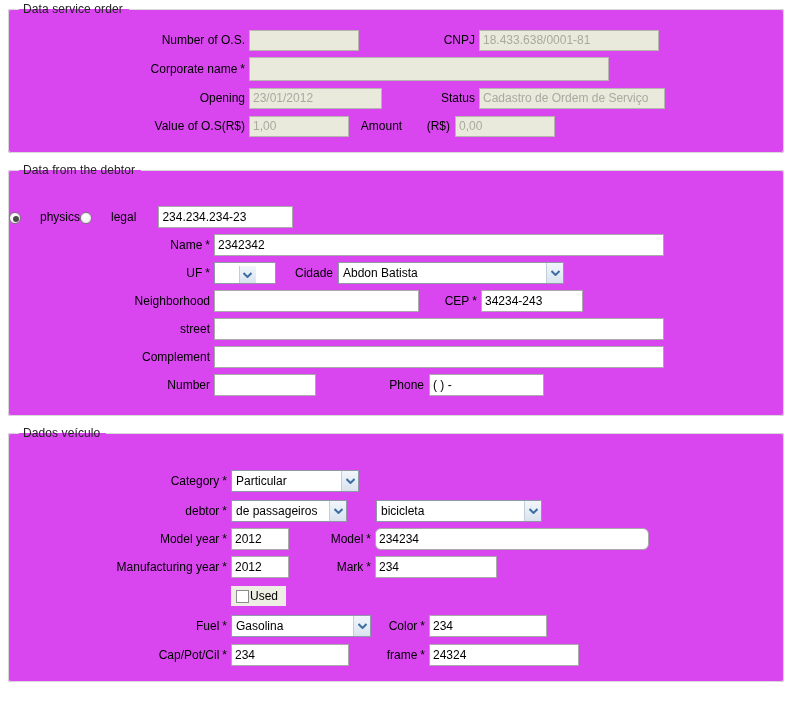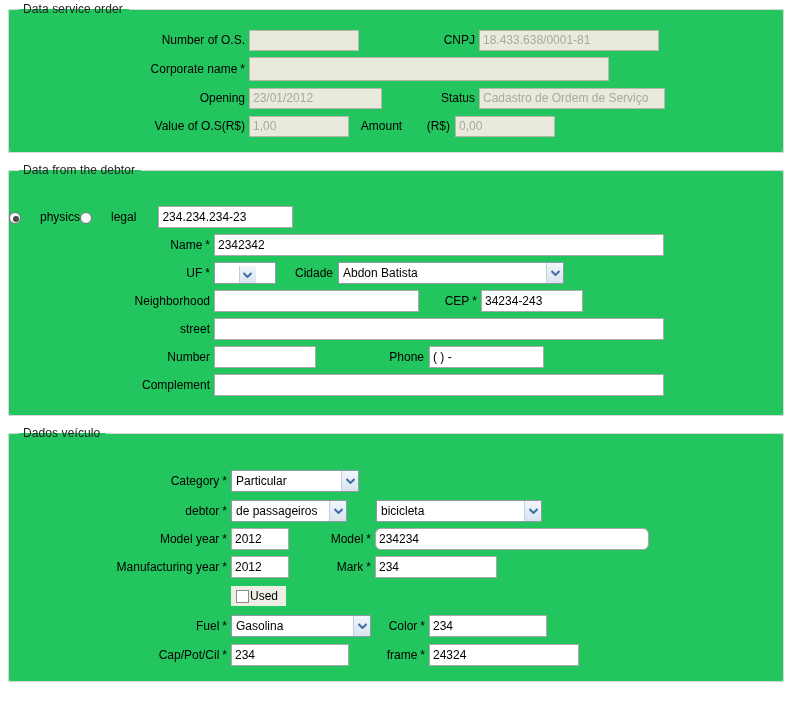--- a/index.html
+++ b/index.html
@@ -15,21 +15,21 @@
 
   .page { width: 792px; height: 724px; position: relative; }
 
   
   fieldset.group {
     border: 1px solid #d9d9d9;
     border-radius: 3px;
     margin: 0 8px 8px 8px;
     padding: 0;
     position: relative;
-    background: #22c55e;
+    background: #d946ef;
   }
   fieldset.group > legend {
     padding: 0 6px 0 4px;
     margin-left: 10px;
     font-size: 12px;
     color: #222222;
     letter-spacing: 0.1px;
   }
   legend.accent { color: #3c4a5a; }
 
@@ -241,29 +241,29 @@
         </span>
         <span class="inp" style="width:102px;height:22px;line-height:20px;">34234-243</span>
       </div>
 
       <div class="row">
         <span class="lbl" style="width:205px;">street</span>
         <span class="inp" style="width:450px;height:22px;line-height:20px;"></span>
       </div>
 
       <div class="row">
+        <span class="lbl" style="width:205px;">Complement</span>
+        <span class="inp" style="width:450px;height:22px;line-height:20px;"></span>
+      </div>
+
+      <div class="row">
         <span class="lbl" style="width:205px;">Number</span>
         <span class="inp" style="width:102px;height:22px;line-height:20px;"></span>
         <span class="lbl plain" style="width:113px;text-align:right;">Phone</span>
         <span class="inp" style="width:115px;height:22px;line-height:20px;">(  )    -</span>
-      </div>
-
-      <div class="row">
-        <span class="lbl" style="width:205px;">Complement</span>
-        <span class="inp" style="width:450px;height:22px;line-height:20px;"></span>
       </div>
 
     </div>
   </fieldset>
 
   <fieldset class="group" style="margin-top:10px;">
     <legend class="accent">Dados veículo</legend>
     <div class="group-body" style="padding-top:26px;padding-bottom:12px;">
 
       <div class="row" style="height:30px;">

